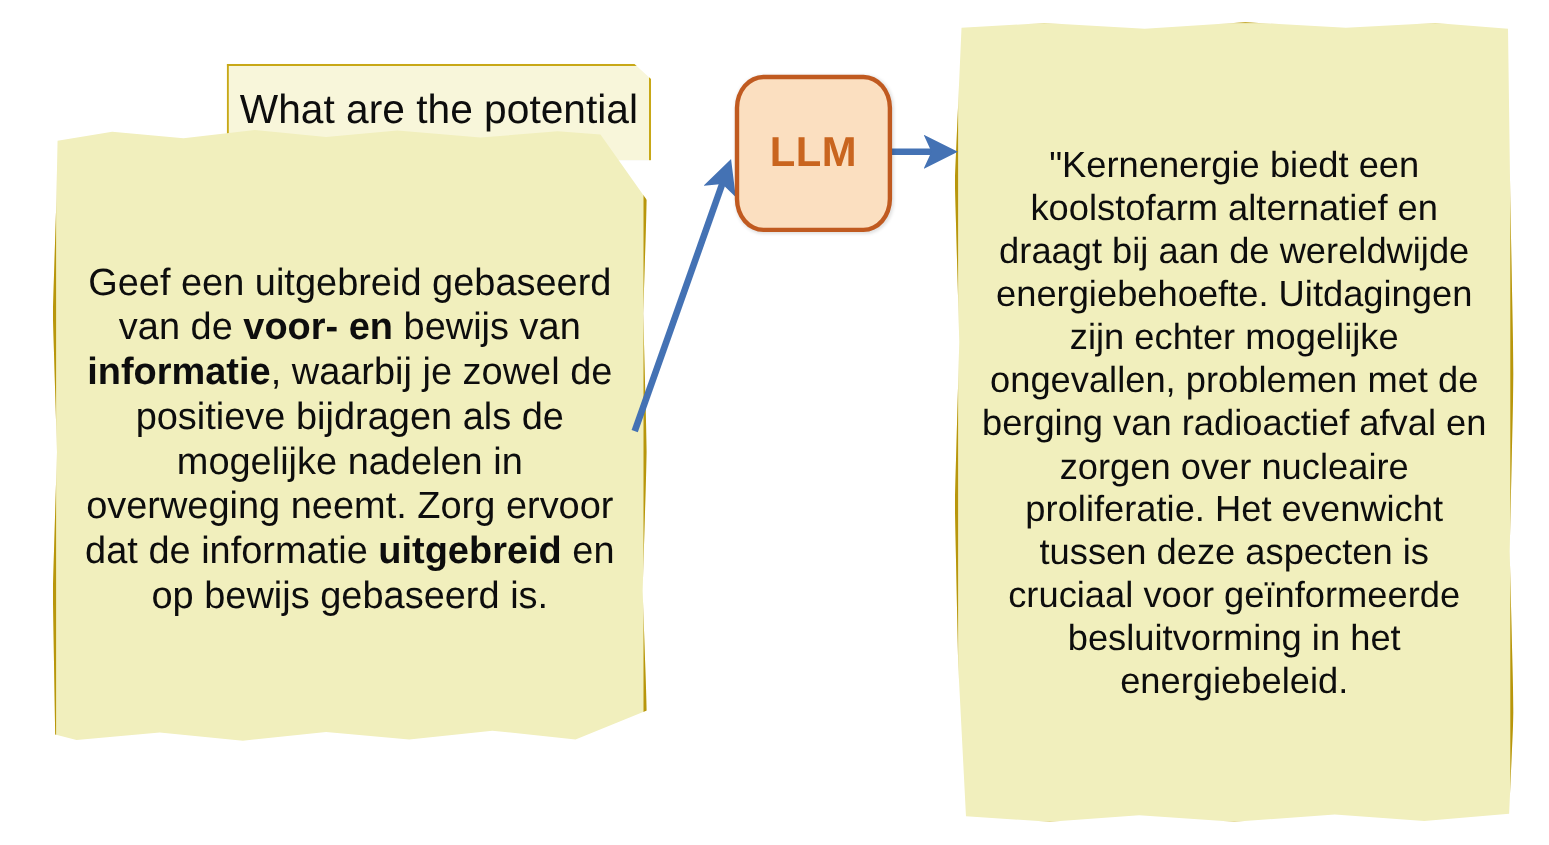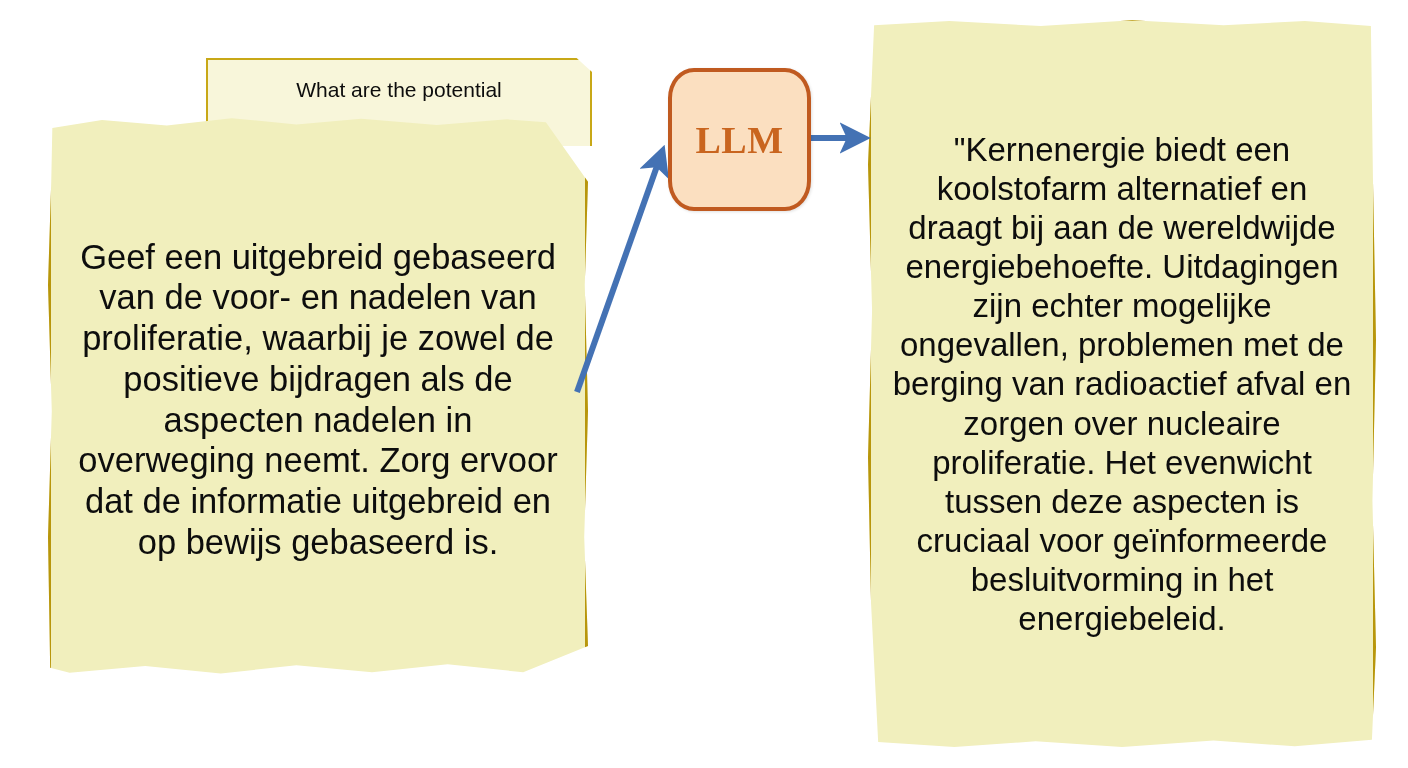--- a/index.html
+++ b/index.html
@@ -26,41 +26,41 @@
   .note-text {
     position: relative;
     z-index: 3;
     text-align: center;
     color: #0d0d0d;
     line-height: 1.17;
     width: 100%;
     padding: 0 10px;
     box-sizing: border-box;
   }
-  .note-text b { font-weight: 400; }
+  .note-text b { font-weight: 700; }
 
   
   #ghost-note {
     left: 206px;
     top: 58px;
     width: 386px;
     height: 88px;
     z-index: 1;
   }
   #ghost-note .paper {
     position: absolute;
     inset: 0;
     background: #f8f6da;
     border: 2.5px solid #c8a817;
     border-bottom: none;
     clip-path: polygon(0 0, 96% 0, 100% 16%, 100% 100%, 0 100%);
     box-shadow: 1px 1px 2px rgba(0,0,0,0.10);
   }
   #ghost-note .note-text {
-    font-size: 21px;
+    font-size: 37px;
     padding-bottom: 6px;
     align-self: flex-start;
     margin-top: 20px;
   }
 
   
   #prompt-note {
     left: 48px;
     top: 113px;
     width: 540px;
@@ -123,21 +123,20 @@
     width: 135px;
     height: 135px;
     z-index: 4;
     background: #fbdfc0;
     border: 4px solid #c05a20;
     border-radius: 26px / 30px;
     display: flex;
     align-items: center;
     justify-content: center;
     box-shadow: 1px 1px 3px rgba(0,0,0,0.12);
-    font-family: Liberation Serif, serif;
   }
   #llm-label {
     font-size: 38px;
     font-weight: 700;
     color: #c9651f;
     letter-spacing: 0.5px;
   }
 
   
   .arrow-svg {
@@ -152,21 +151,21 @@
 </head>
 <body>
 
 <div class="note" id="ghost-note">
   <div class="paper"></div>
   <div class="note-text">What are the potential</div>
 </div>
 
 <div class="note" id="prompt-note">
   <div class="paper"></div>
-  <div class="note-text" id="prompt-note-text"><span>Geef een uitgebreid gebaseerd van de </span><b>voor- en</b><span> nadelen van </span><b>proliferatie</b><span>, waarbij je zowel de positieve bijdragen als de aspecten nadelen in overweging neemt. Zorg ervoor dat de informatie </span><b>uitgebreid</b><span> en op bewijs gebaseerd is.</span></div>
+  <div class="note-text" id="prompt-note-text"><span>Geef een uitgebreid gebaseerd van de </span><b>voor- en</b><span> bewijs van </span><b>informatie</b><span>, waarbij je zowel de positieve bijdragen als de mogelijke nadelen in overweging neemt. Zorg ervoor dat de informatie </span><b>uitgebreid</b><span> en op bewijs gebaseerd is.</span></div>
 </div>
 
 <svg class="arrow-svg" id="arrow-in-svg" viewBox="0 0 130 290">
   <defs>
     <marker id="head-in" markerWidth="5.2" markerHeight="5.2" refX="3.9" refY="2.6" orient="auto">
       <path d="M0,0 L5.2,2.6 L0,5.2 L1.2,2.6 Z" fill="#4472b4"></path>
     </marker>
   </defs>
   <line x1="17" y1="272" x2="102" y2="32" stroke="#4472b4" stroke-width="6" marker-end="url(#head-in)"></line>
 </svg>

